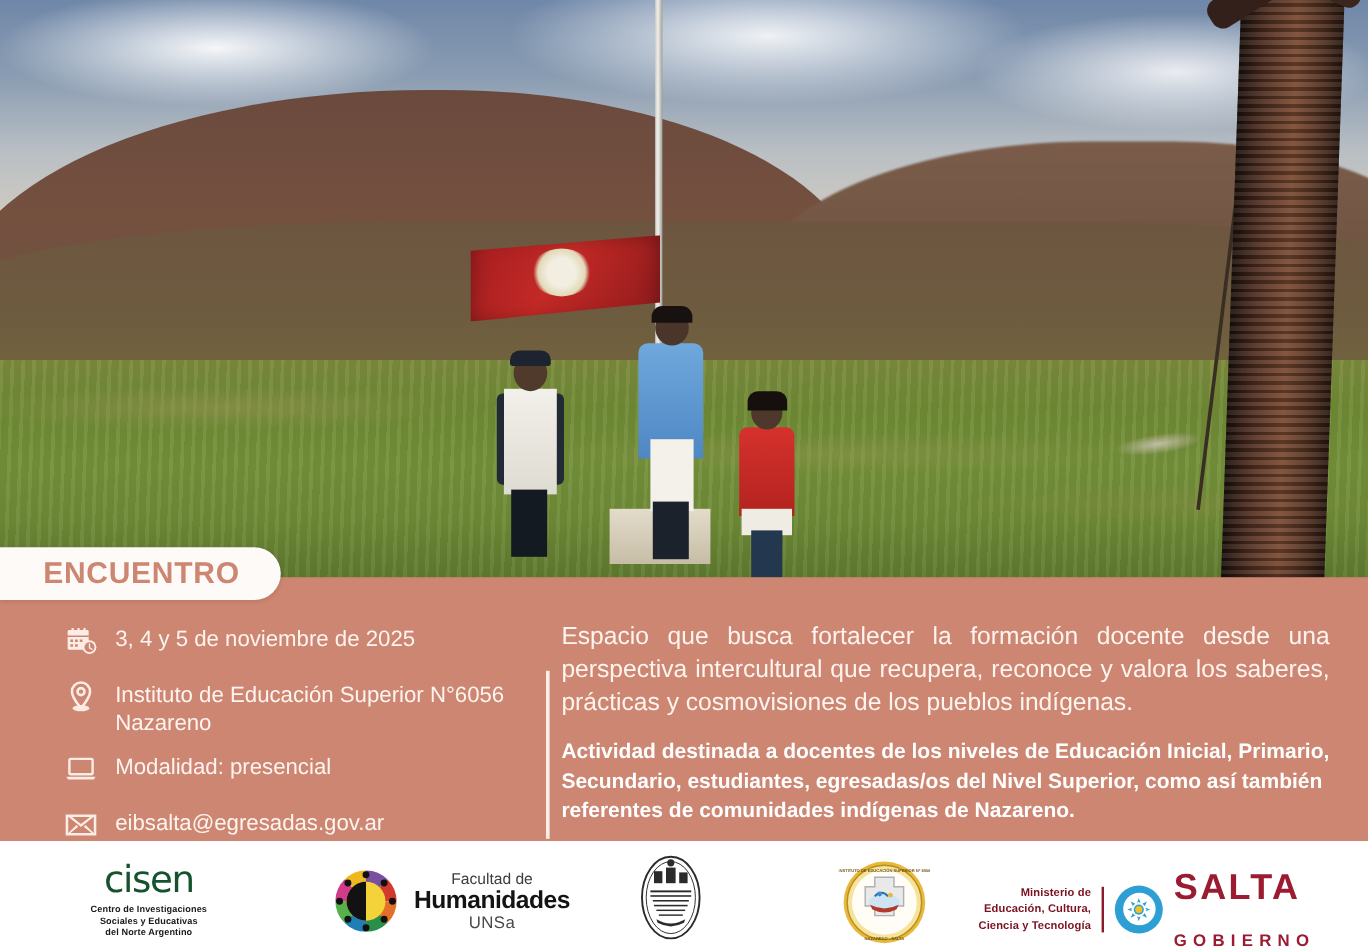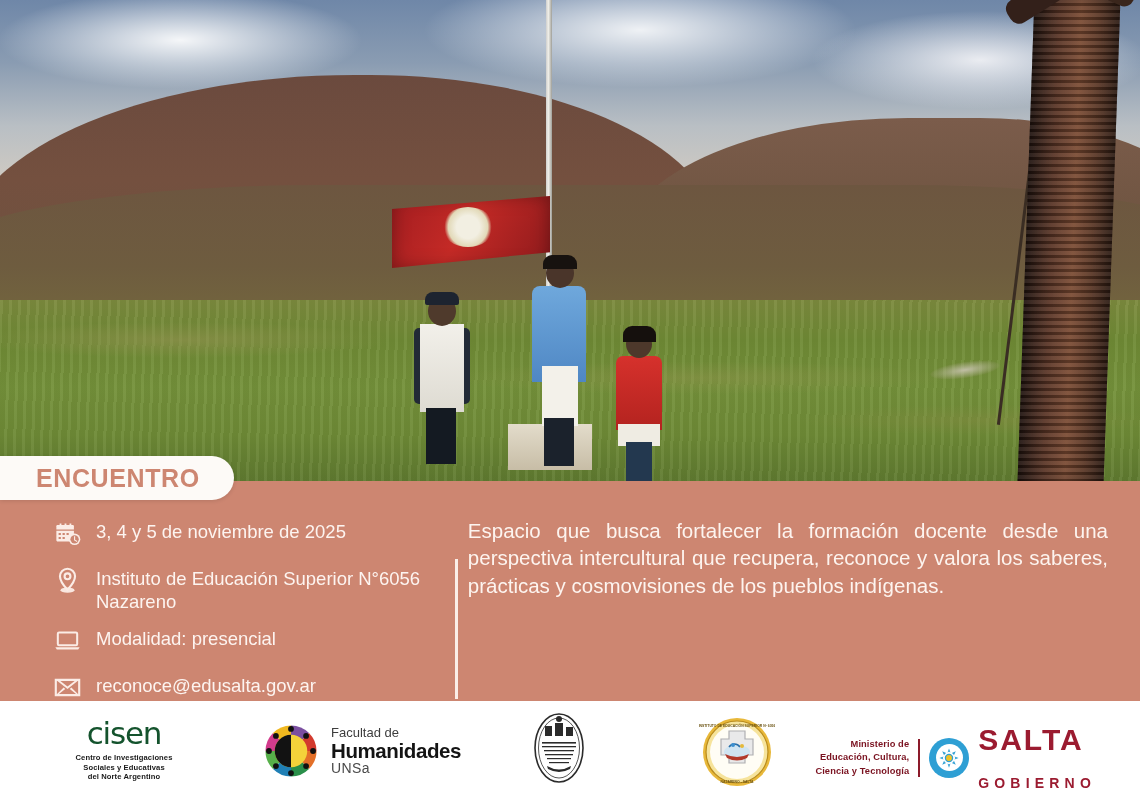--- a/index.html
+++ b/index.html
@@ -177,21 +177,21 @@
   
   .footer {
     position:absolute; left:0; top:701px; width:1140px; height:88px;
     background:#ffffff;
     display:flex; align-items:center;
   }
   .logo-cisen { position:absolute; left:60px; top:718px; width:128px; text-align:center; }
   .cisen-word { font-family:"DejaVu Sans", sans-serif; font-size:31px; font-weight:normal; color:#14532d; letter-spacing:-1.2px; line-height:1; }
   .cisen-sub { margin-top:4px; font-size:7.6px; line-height:1.28; color:#1a1a1a; font-weight:bold; letter-spacing:.1px; }
 
-  .logo-unsa { position:absolute; left:262px; top:722px; display:flex; align-items:center; gap:11px; }
+  .logo-unsa { position:absolute; left:276px; top:722px; display:flex; align-items:center; gap:11px;text-align:center; }
   .unsa-mark { width:58px; height:58px; position:relative; }
   .unsa-text { line-height:1.06; }
   .unsa-l1 { font-size:13px; color:#3d3d3d; }
   .unsa-l2 { font-size:20.5px; font-weight:bold; color:#141414; letter-spacing:-.4px; }
   .unsa-l3 { font-size:14px; color:#4a4a4a; letter-spacing:.4px; }
 
   .logo-unsa-seal { position:absolute; left:533px; top:712px; width:52px; height:72px; }
   .logo-ies { position:absolute; left:699px; top:716px; width:76px; height:72px; }
 
   .logo-salta { position:absolute; right:44px; top:726px; display:flex; align-items:center; gap:9px; }
@@ -298,28 +298,29 @@
         </div>
 
         <div class="detail">
           <span class="ico">
             <svg width="27" height="27" viewBox="0 0 24 24" fill="#fbece6">
               <path d="M1.6 5.2h20.8v13.6H1.6z" fill="none" stroke="#fbece6" stroke-width="1.9"></path>
               <path d="M1.6 5.2 12 13.4 22.4 5.2h-2.6L12 11.2 4.2 5.2z"></path>
               <path d="M1.6 18.8 8.6 12l1.4 1.3-7 5.5zM22.4 18.8 15.4 12 14 13.3l7 5.5z"></path>
             </svg>
           </span>
-          <span class="detail-text">reconoce@edusalta.gov.ar</span>
+          <span class="detail-text">eibsalta@egresadas.gov.ar</span>
         </div>
       </div>
 
       <div class="divider"></div>
 
       <div class="right-col">
         <p class="para-1">Espacio que busca fortalecer la formación docente desde una perspectiva intercultural que recupera, reconoce y valora los saberes, prácticas y cosmovisiones de los pueblos indígenas.</p>
+        <p class="para-2">Actividad destinada a docentes de los niveles de Educación Inicial, Primario, Secundario, estudiantes, egresadas/os del Nivel Superior, como así también referentes de comunidades indígenas de Nazareno.</p>
       </div>
 
     </div>
   </div>
 
   <div class="footer"></div>
 
   <div class="logo-cisen">
     <div class="cisen-word">cisen</div>
     <div class="cisen-sub" style="white-space:pre-line">Centro de Investigaciones

